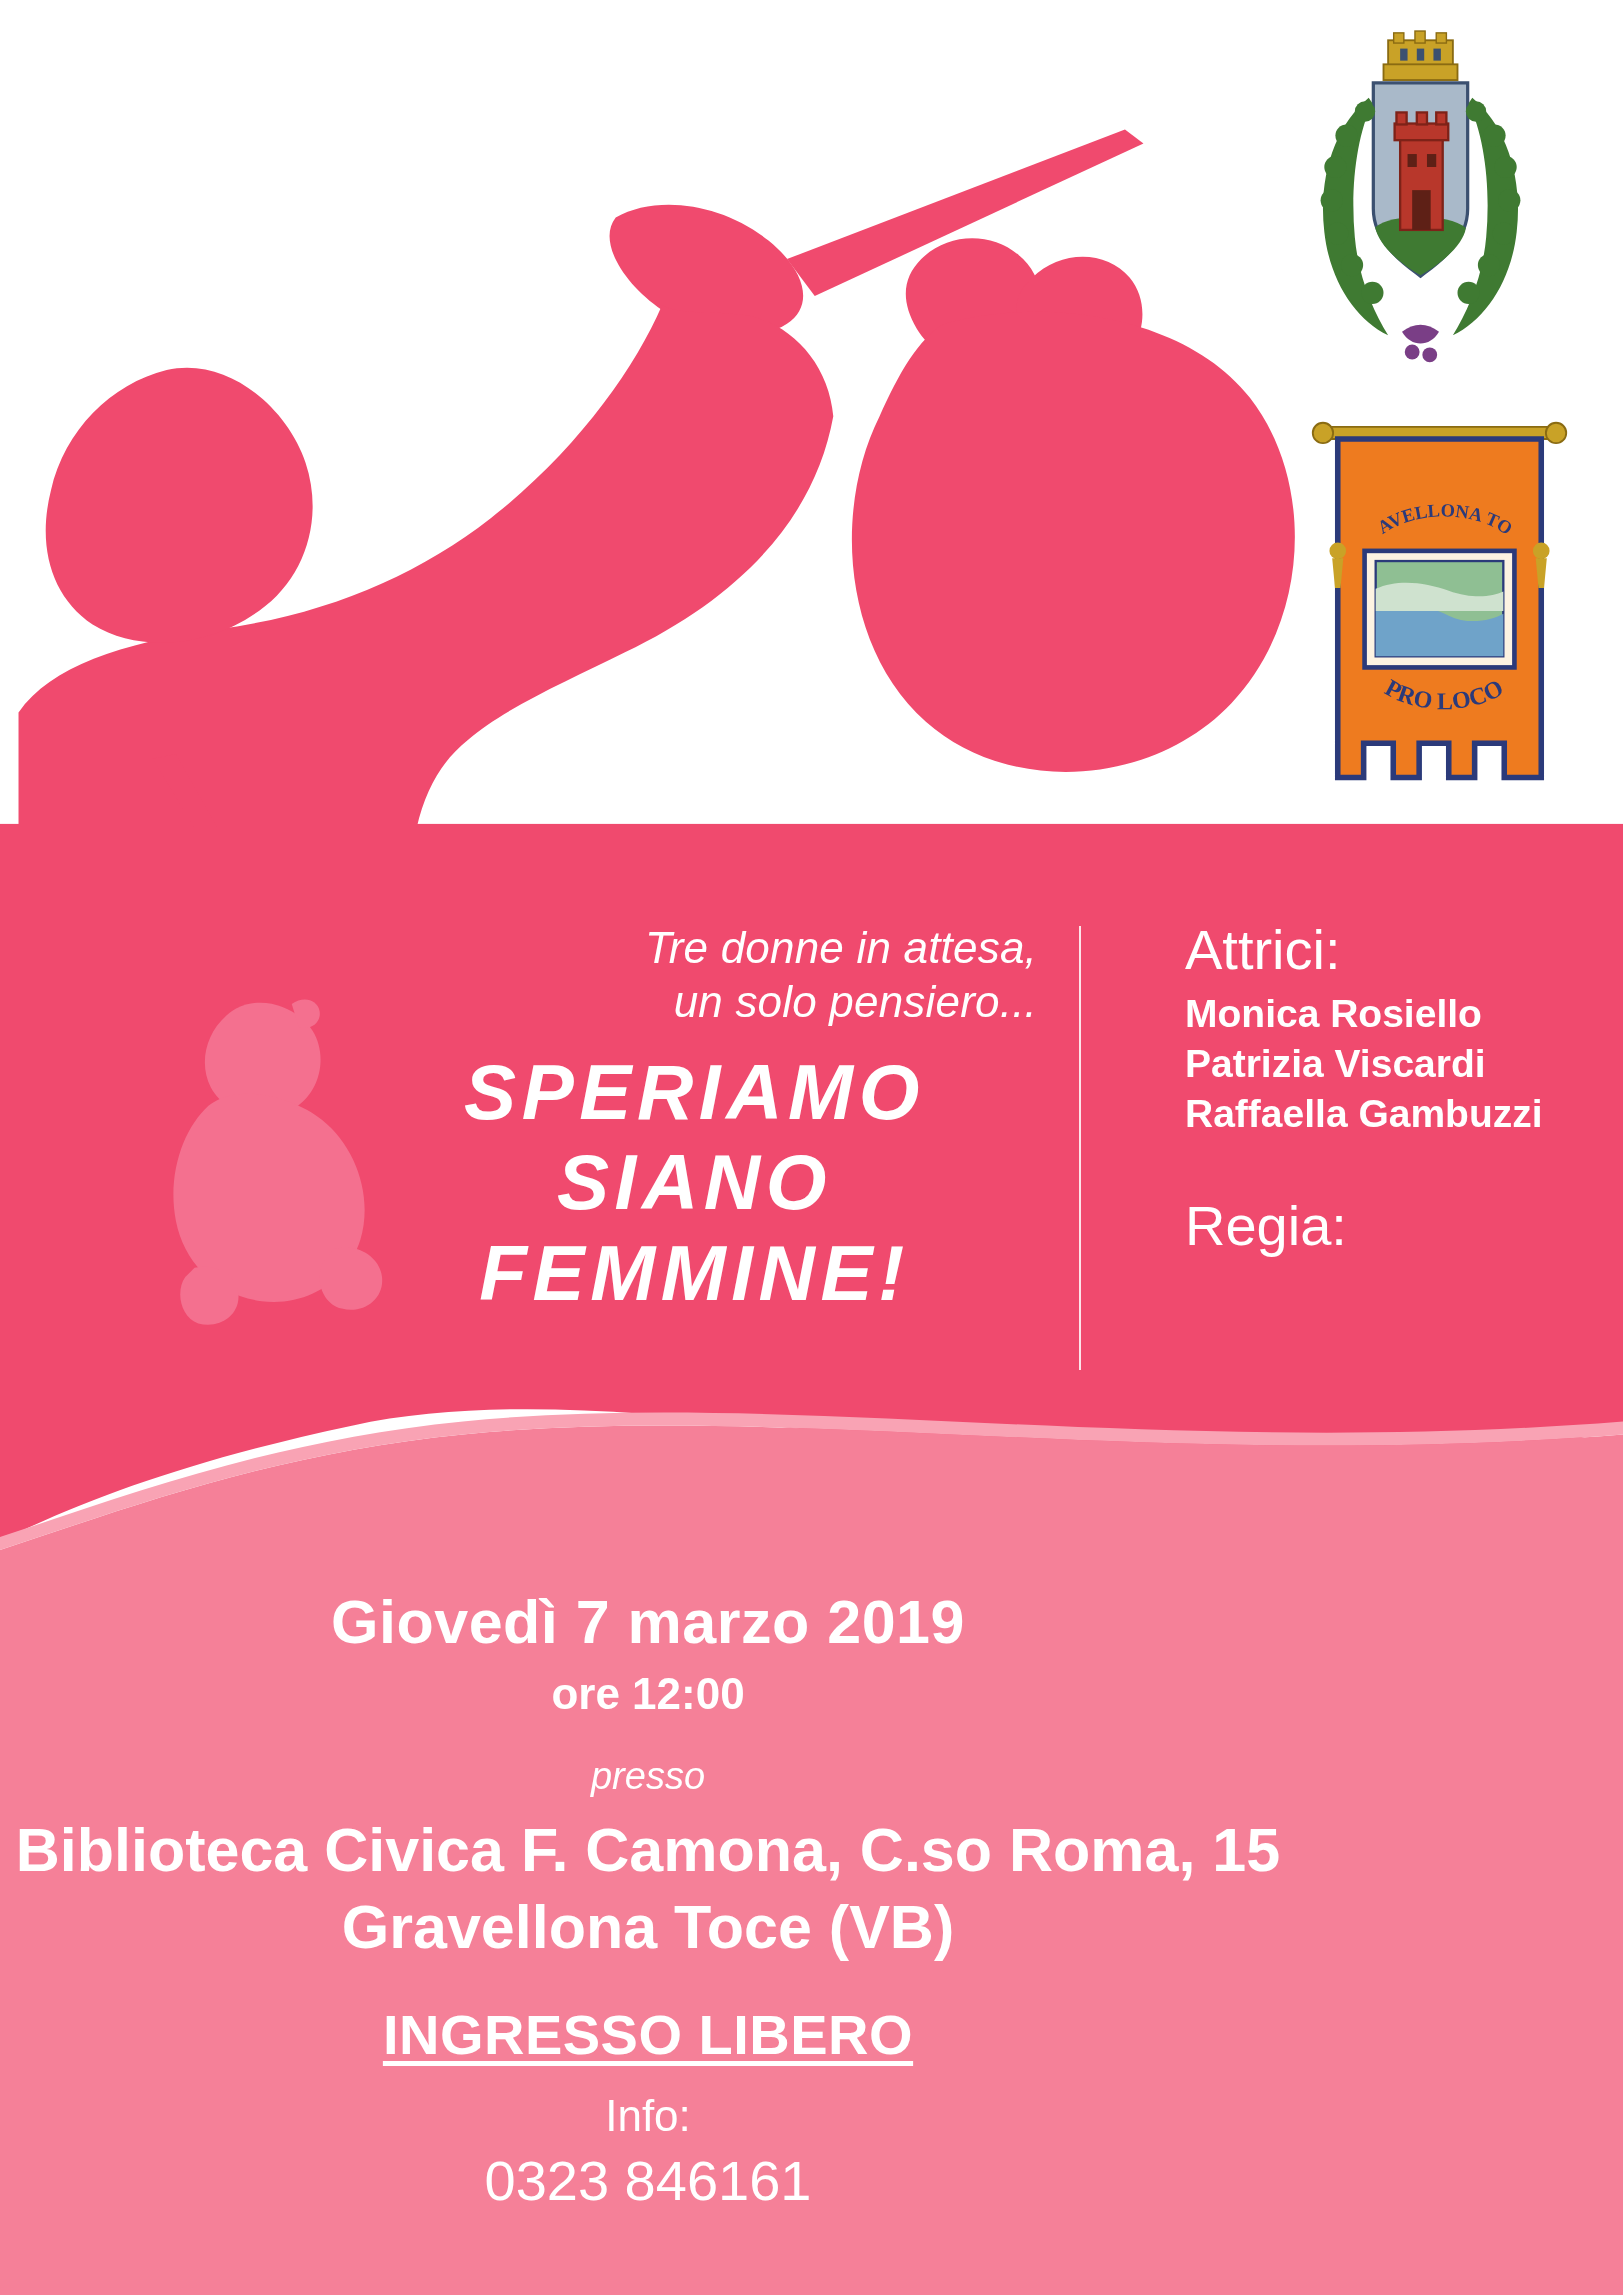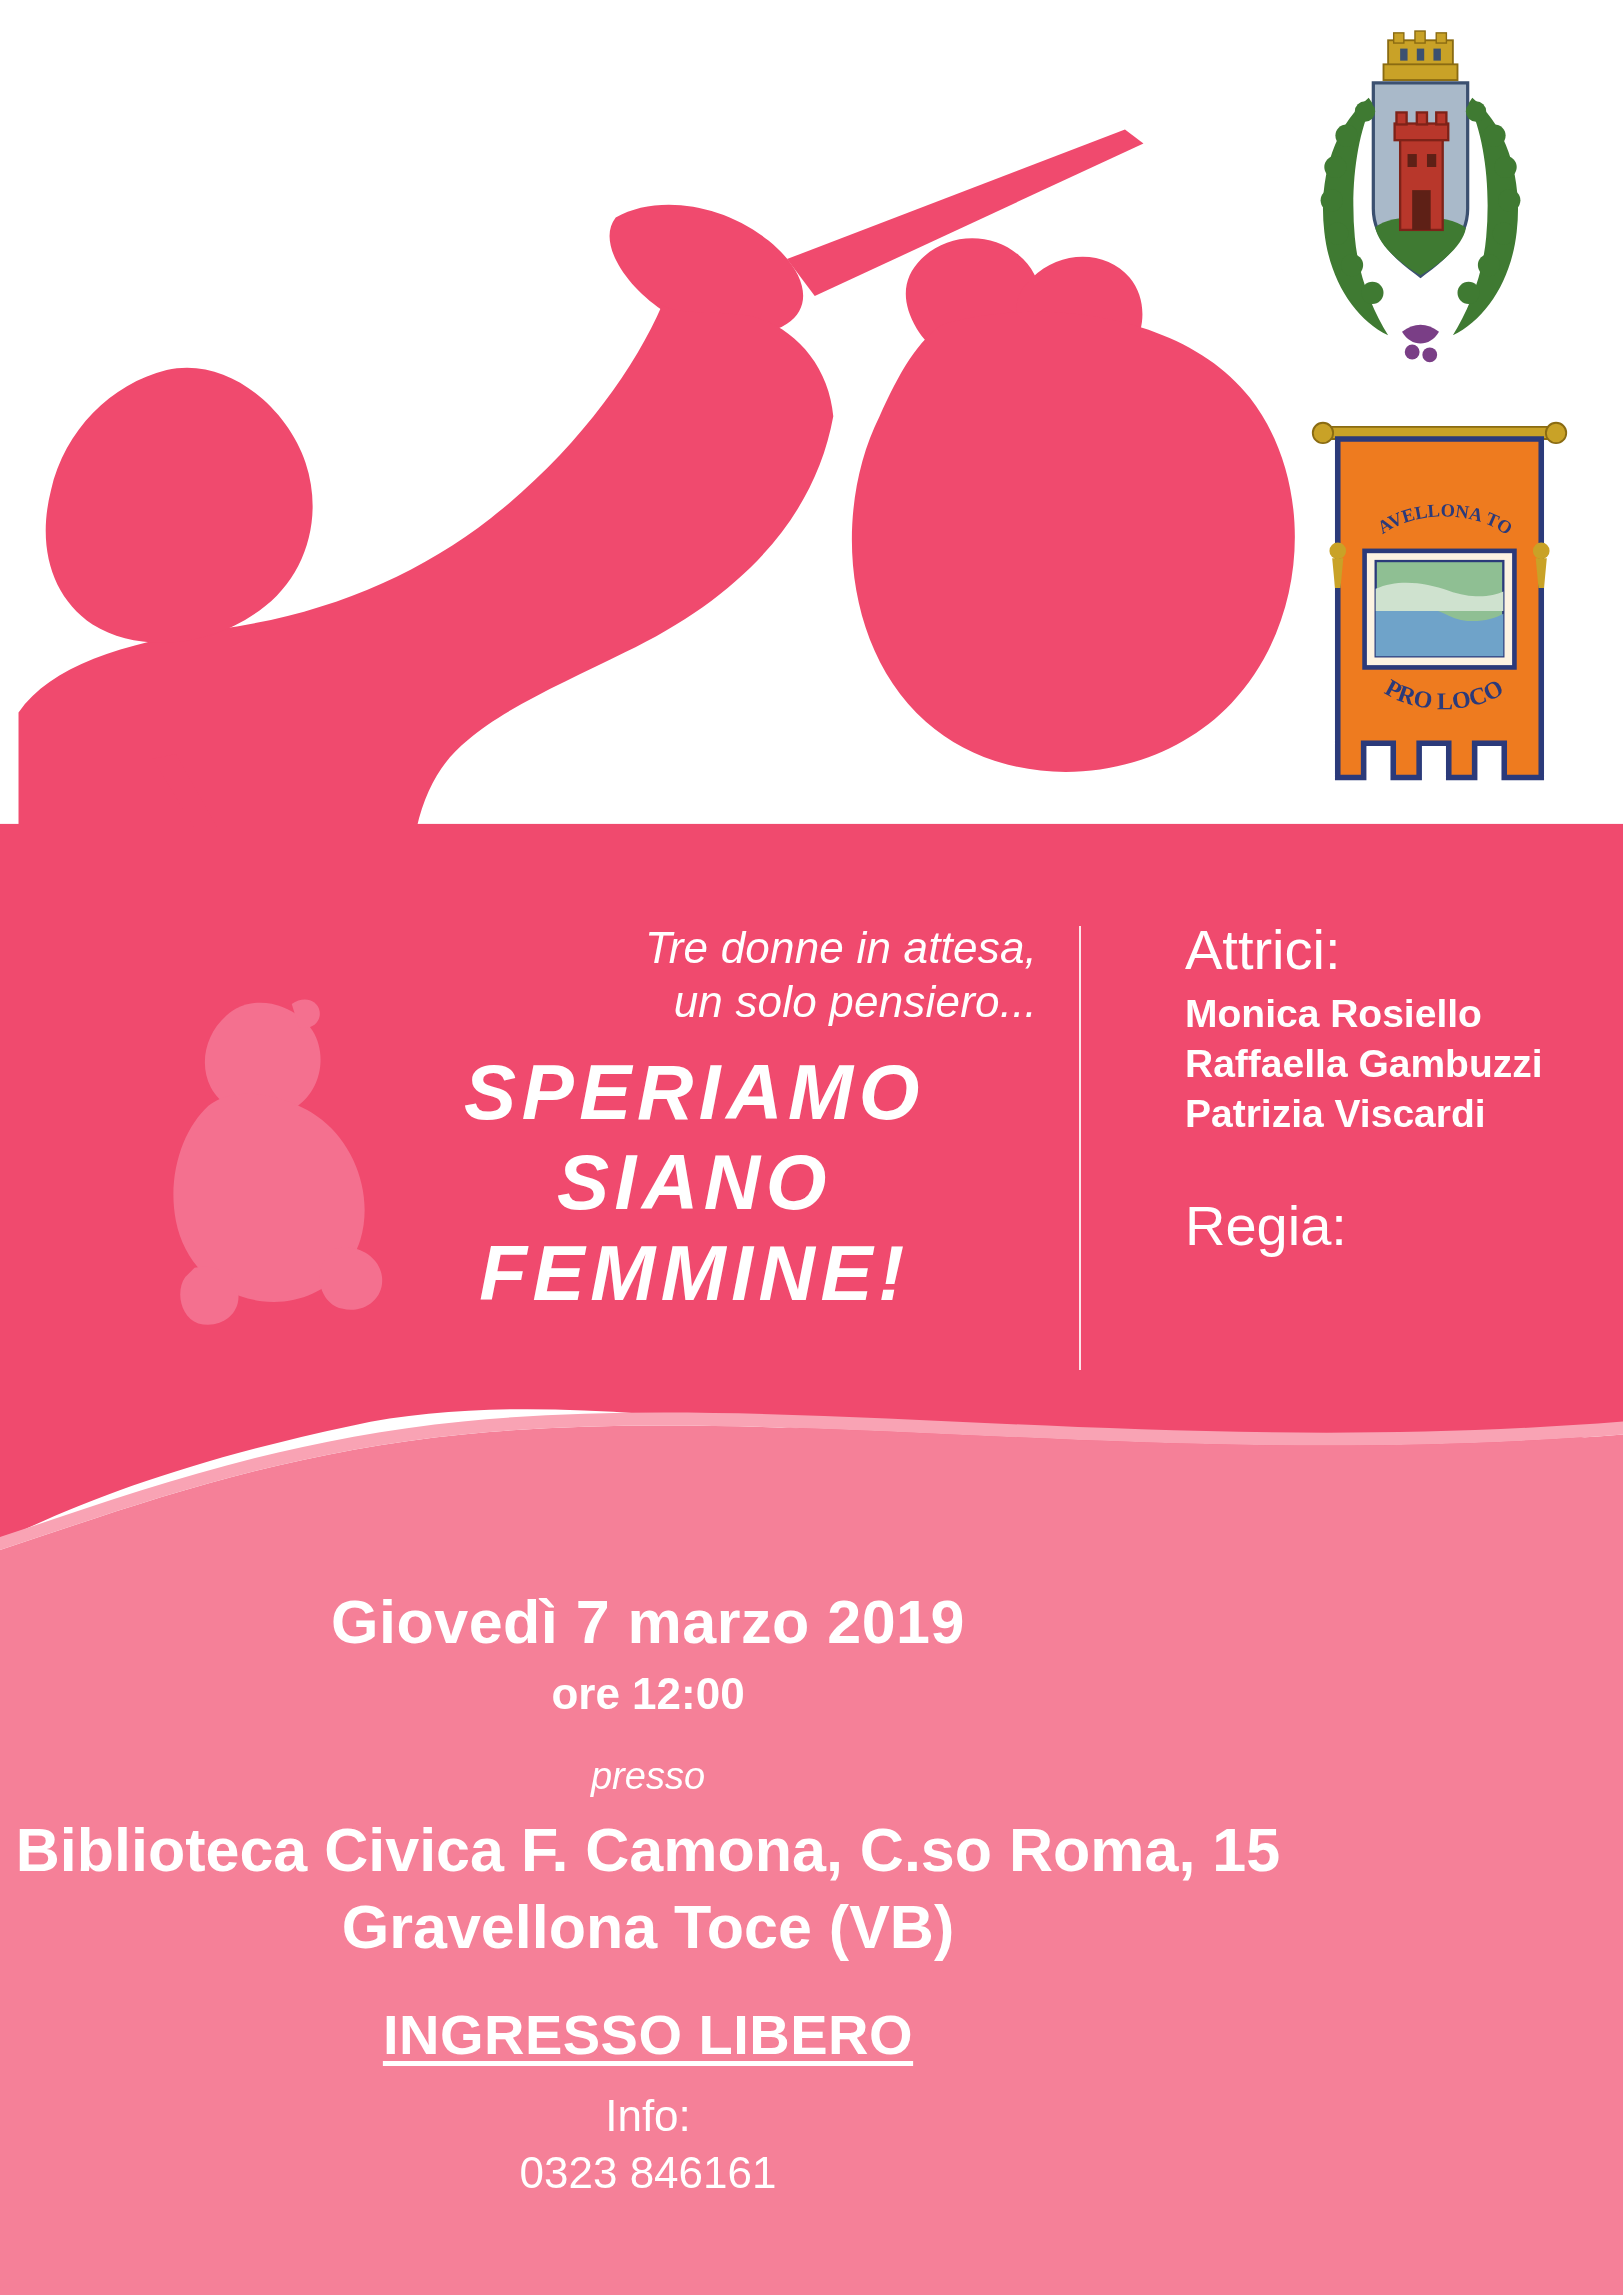--- a/index.html
+++ b/index.html
@@ -162,21 +162,21 @@
     text-underline-offset: 7.4px;
     letter-spacing: 0.5px;
   }
   .info-label {
     margin-top: 24px;
     font-size: 44px;
     font-weight: 400;
   }
   .info-phone {
     margin-top: 7.4px;
-    font-size: 44px;
+    font-size: 56px;
     font-weight: 400;
   }
 </style>
 </head>
 <body>
 
 <div id="poster">
 
   <svg class="mid-pink" viewBox="0 0 3508 3420" preserveAspectRatio="none">
     <path d="M0,1780 L3508,1780 L3508,3080 C2600,3370 1500,2920 760,3080
@@ -349,22 +349,22 @@
       <div>SIANO</div>
       <div>FEMMINE!</div>
     </div>
   </div>
 
   <div class="divider-vert"></div>
 
   <div class="cast-block">
     <div class="cast-heading">Attrici:</div>
     <div class="cast-name">Monica Rosiello</div>
+    <div class="cast-name">Patrizia Viscardi</div>
     <div class="cast-name">Raffaella Gambuzzi</div>
-    <div class="cast-name">Patrizia Viscardi</div>
     <div class="cast-heading second">Regia:</div>
   </div>
 
   <div class="bottom-block">
     <div class="date-line">Giovedì 7 marzo 2019</div>
     <div class="time-line">ore 12:00</div>
     <div class="presso-line">presso</div>
     <div class="venue-line">
       <div>Biblioteca Civica F. Camona, C.so Roma, 15</div>
       <div>Gravellona Toce (VB)</div>

